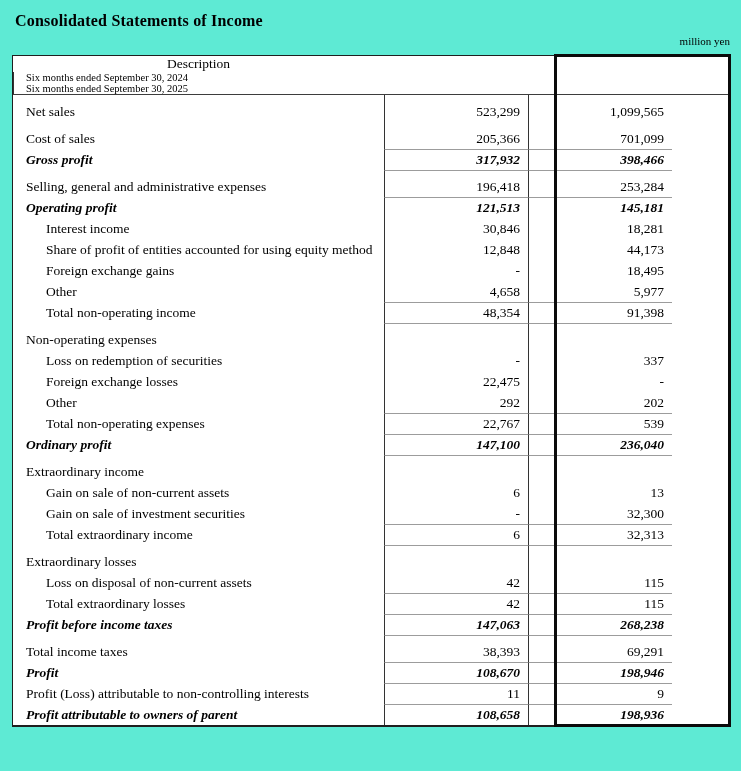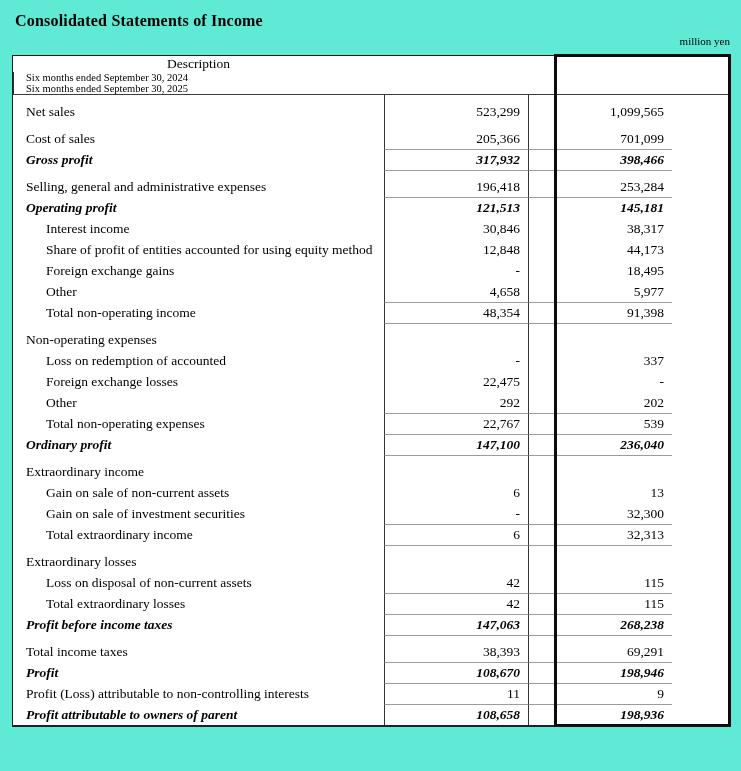--- a/index.html
+++ b/index.html
@@ -139,21 +139,21 @@
           <div class="cell c-num">253,284</div>
         </div>
         <div class="row rule bold">
           <div class="cell c-desc" style="padding-left: 13px;">Operating profit</div>
           <div class="cell c-num">121,513</div>
           <div class="cell c-num">145,181</div>
         </div>
         <div class="row">
           <div class="cell c-desc" style="padding-left: 33px;">Interest income</div>
           <div class="cell c-num">30,846</div>
-          <div class="cell c-num">38,317</div>
+          <div class="cell c-num">18,281</div>
         </div>
         <div class="row">
           <div class="cell c-desc" style="padding-left: 33px;">Share of profit of entities accounted for using equity method</div>
           <div class="cell c-num">12,848</div>
           <div class="cell c-num">44,173</div>
         </div>
         <div class="row">
           <div class="cell c-desc" style="padding-left: 33px;">Foreign exchange gains</div>
           <div class="cell c-num">-</div>
           <div class="cell c-num">18,495</div>
@@ -167,21 +167,21 @@
           <div class="cell c-desc" style="padding-left: 33px;">Total non-operating income</div>
           <div class="cell c-num">48,354</div>
           <div class="cell c-num">91,398</div>
         </div>
         <div class="row rule tall">
           <div class="cell c-desc" style="padding-left: 13px;">Non-operating expenses</div>
           <div class="cell c-num"></div>
           <div class="cell c-num"></div>
         </div>
         <div class="row">
-          <div class="cell c-desc" style="padding-left: 33px;">Loss on redemption of accounted</div>
+          <div class="cell c-desc" style="padding-left: 33px;">Loss on redemption of securities</div>
           <div class="cell c-num">-</div>
           <div class="cell c-num">337</div>
         </div>
         <div class="row">
           <div class="cell c-desc" style="padding-left: 33px;">Foreign exchange losses</div>
           <div class="cell c-num">22,475</div>
           <div class="cell c-num">-</div>
         </div>
         <div class="row">
           <div class="cell c-desc" style="padding-left: 33px;">Other</div>

